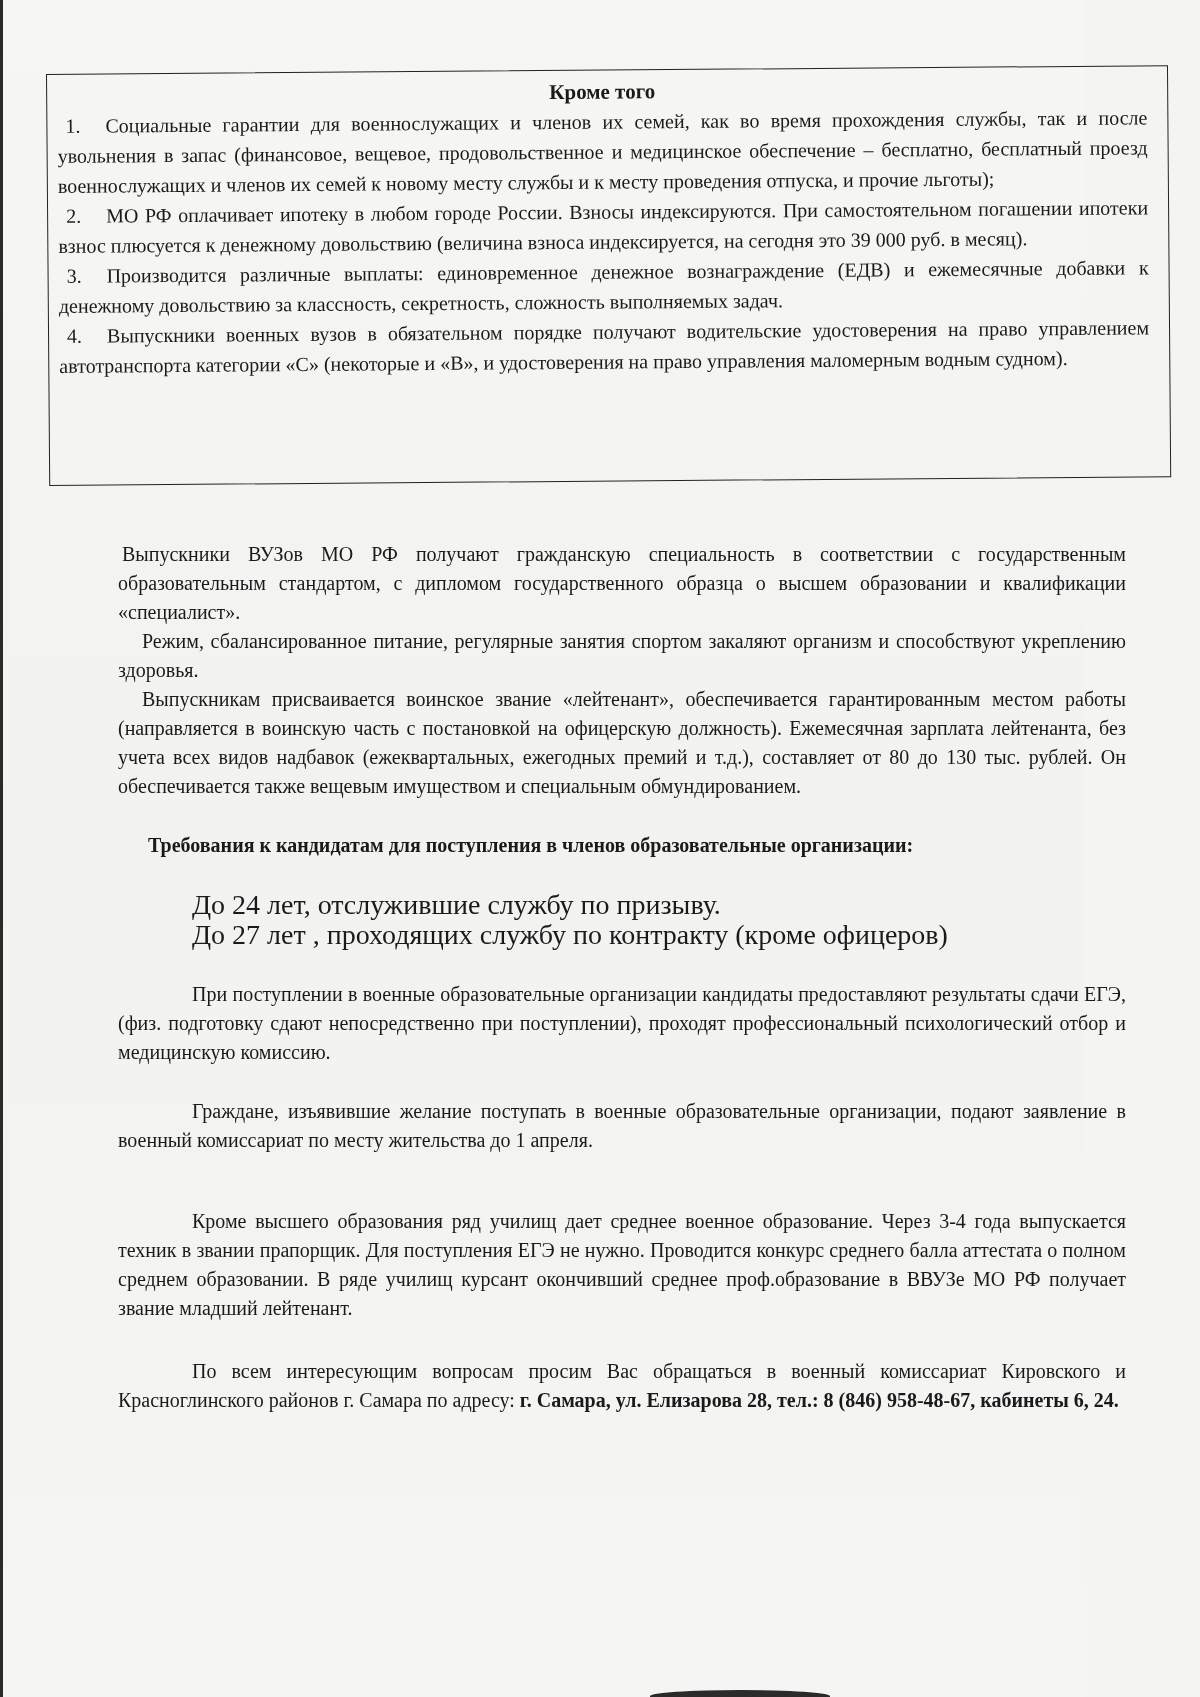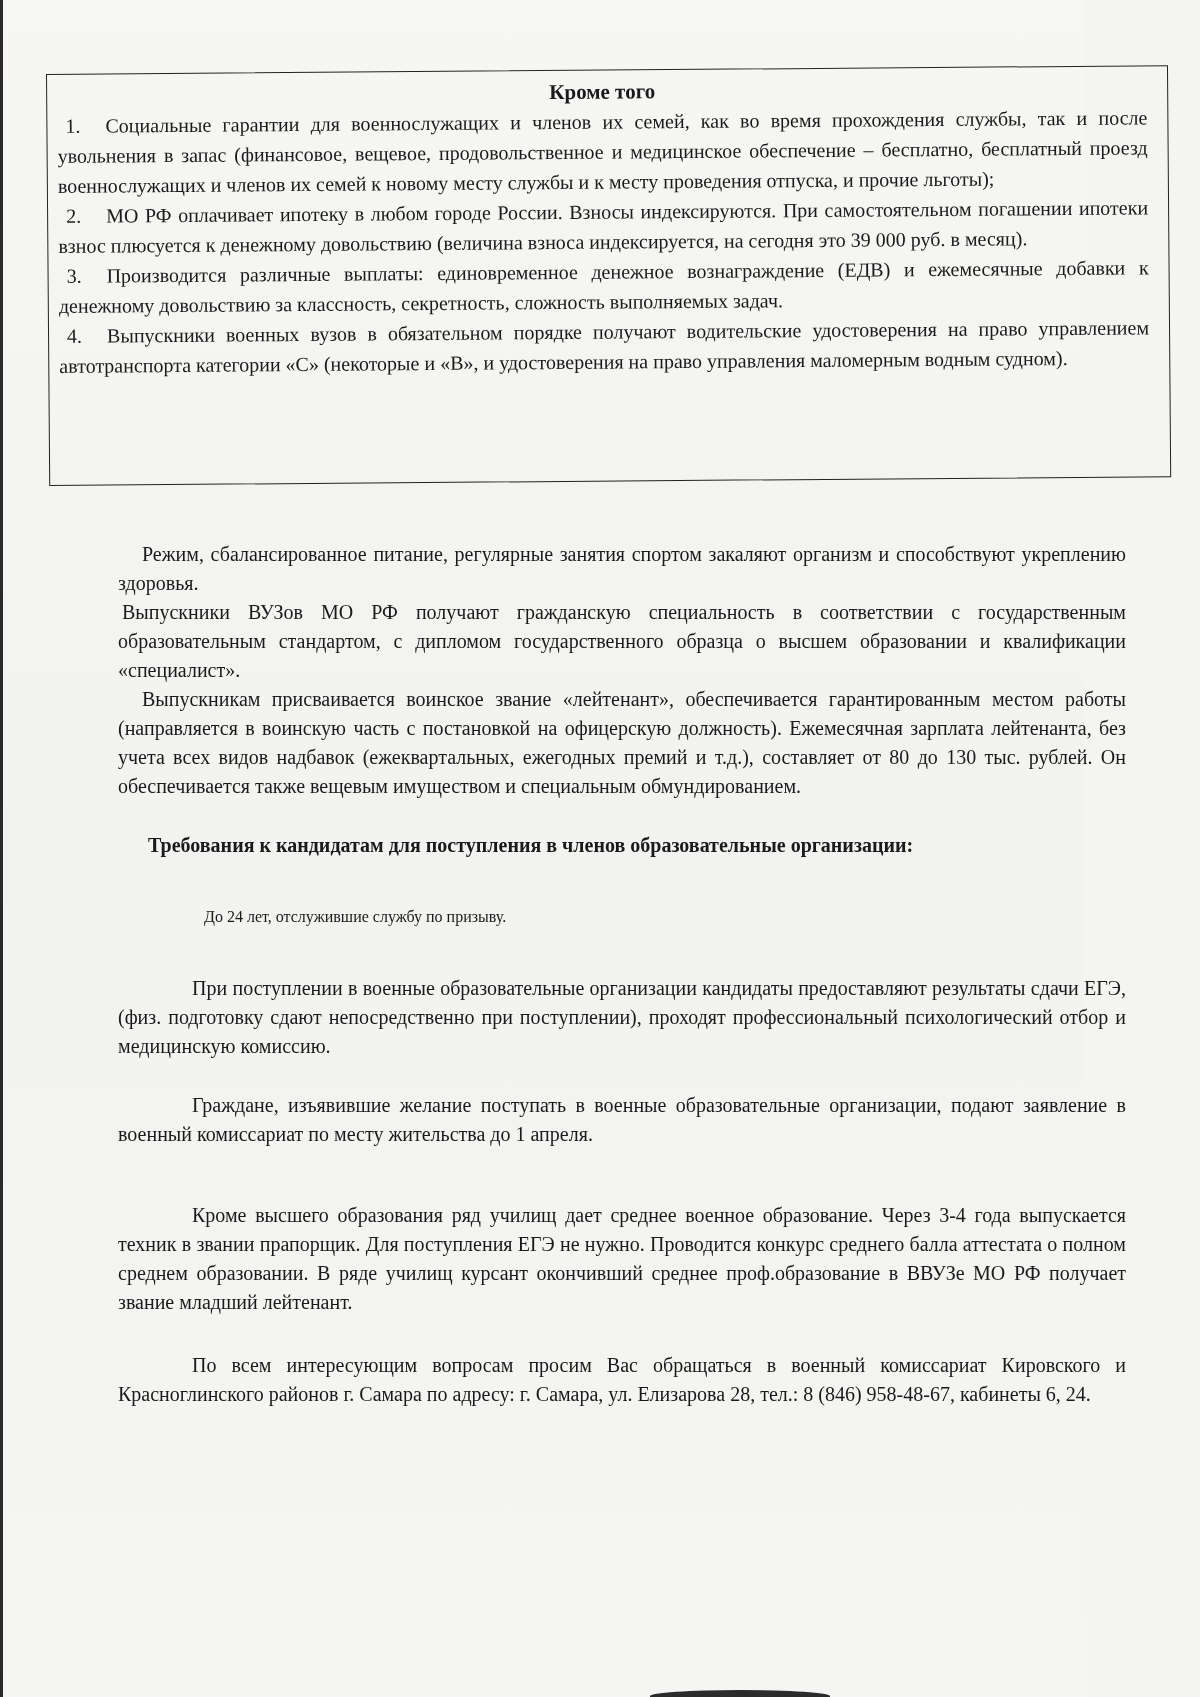--- a/index.html
+++ b/index.html
@@ -81,29 +81,29 @@
     .indent-lg { text-indent: 74px; }
     .bold { font-weight: normal; }
     .heading {
       font-weight: bold;
       font-size: 20px;
       line-height: 29px;
       margin: 0;
       padding-left: 30px;
     }
     .sub-line {
-      font-size: 16px;
+      font-size: 28px;
       line-height: 30px;
       padding-left: 74px;
-      margin: 12px;
+      margin: 0;
     }
     .gap-1 { height: 30px; }
     .gap-3 { height: 52px; }
     .gap-4 { height: 34px; }
-    .bold-inline { font-weight: normal; margin-top: 28px; }
+    .bold-inline { font-weight: bold; margin-top: 28px; }
     .bottom-mark {
       position: absolute;
       left: 650px;
       top: 1690px;
       width: 180px;
       height: 12px;
       background: #2b2b2b;
       border-radius: 50% 50% 0 0;
     }
   </style>
@@ -124,29 +124,30 @@
     </p>
     <p class="box-item">
       <span class="num">3.</span><span class="txt">Производится различные выплаты: единовременное денежное вознаграждение (ЕДВ) и ежемесячные добавки к денежному довольствию за классность, секретность, сложность выполняемых задач.</span>
     </p>
     <p class="box-item">
       <span class="num">4.</span><span class="txt">Выпускники военных вузов в обязательном порядке получают водительские удостоверения на право управлением автотранспорта категории «С» (некоторые и «В», и удостоверения на право управления маломерным водным судном).</span>
     </p>
   </div>
 
   <div class="body">
+    <p class="para indent-sm">Выпускники ВУЗов МО РФ получают гражданскую специальность в соответствии с государственным образовательным стандартом, с дипломом государственного образца о высшем образовании и квалификации «специалист».</p>
     <p class="para indent-md">Режим, сбалансированное питание, регулярные занятия спортом закаляют организм и способствуют укреплению здоровья.</p>
-    <p class="para indent-sm">Выпускники ВУЗов МО РФ получают гражданскую специальность в соответствии с государственным образовательным стандартом, с дипломом государственного образца о высшем образовании и квалификации «специалист».</p>
     <p class="para indent-md">Выпускникам присваивается воинское звание «лейтенант», обеспечивается гарантированным местом работы (направляется в воинскую часть с постановкой на офицерскую должность).   Ежемесячная зарплата лейтенанта, без учета всех видов надбавок (ежеквартальных, ежегодных премий и т.д.), составляет от 80 до 130 тыс. рублей. Он обеспечивается также вещевым имуществом и специальным обмундированием.</p>
 
     <div class="gap-1"></div>
     <p class="heading">Требования к кандидатам для поступления в членов образовательные организации:</p>
     <div class="gap-1"></div>
 
     <p class="sub-line">До 24 лет, отслужившие службу по призыву.</p>
+    <p class="sub-line">До 27 лет , проходящих службу по контракту (кроме офицеров)</p>
 
     <div class="gap-1"></div>
     <p class="para indent-lg">При поступлении в военные образовательные организации кандидаты предоставляют результаты сдачи ЕГЭ, (физ. подготовку сдают непосредственно при поступлении), проходят профессиональный психологический отбор и медицинскую комиссию.</p>
 
     <div class="gap-1"></div>
     <p class="para indent-lg bold">Граждане, изъявившие желание поступать в военные образовательные организации, подают заявление в военный комиссариат по месту жительства до 1 апреля.</p>
 
     <div class="gap-3"></div>
     <p class="para indent-lg bold">Кроме высшего образования ряд училищ дает среднее военное образование. Через 3-4 года выпускается техник в звании прапорщик. Для поступления ЕГЭ не нужно. Проводится конкурс среднего балла аттестата о полном среднем образовании. В ряде училищ курсант окончивший среднее проф.образование в ВВУЗе МО РФ получает звание младший лейтенант.</p>
 

